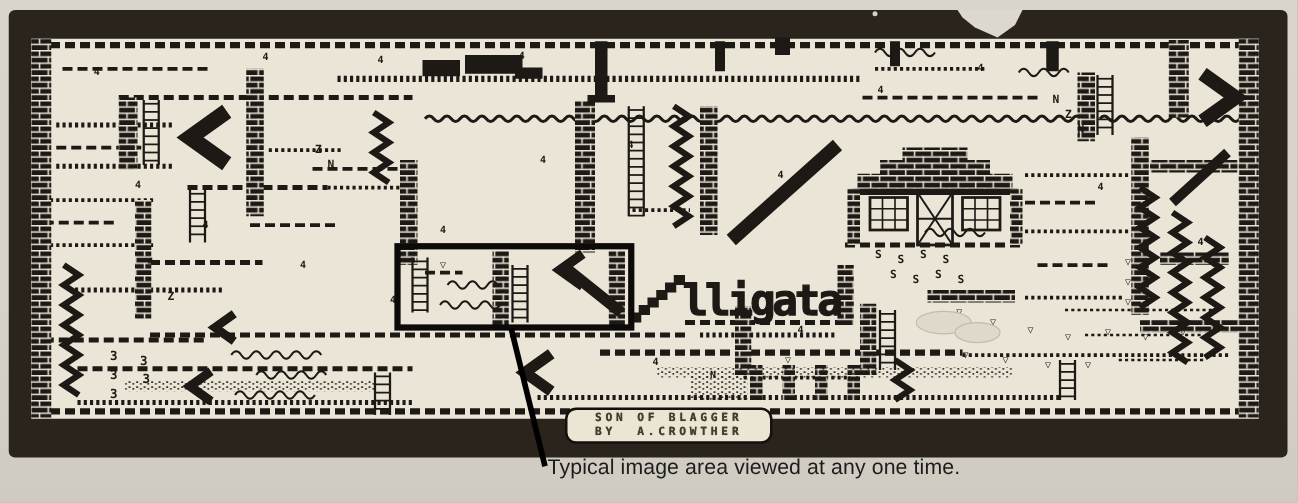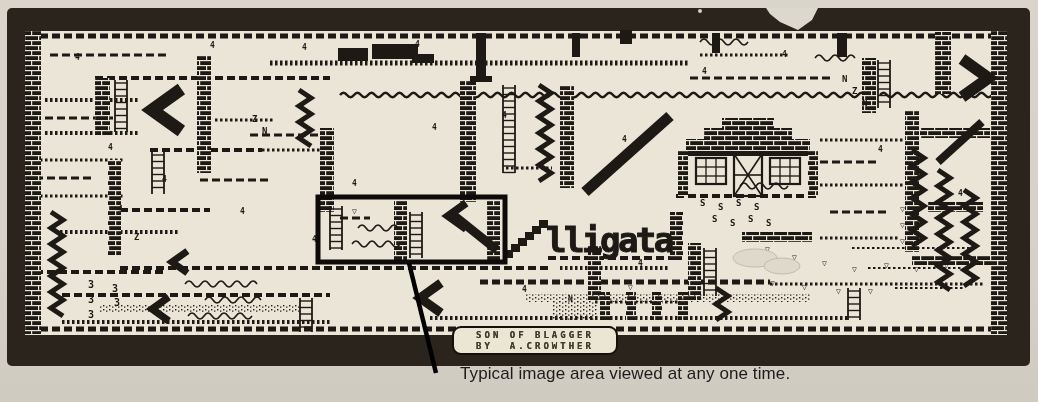--- a/index.html
+++ b/index.html
@@ -17,21 +17,21 @@
     box-sizing:border-box;
   }
   .badge span{
     font-family:"DejaVu Sans Mono", monospace;font-weight:bold;
     font-size:9px;line-height:11px;letter-spacing:3px;color:#433c31;
     white-space:pre;text-shadow:0 0 0.6px #433c31;
   }
   .caption{
     position:absolute;left:438px;top:364px;
     font-family:"Liberation Sans", sans-serif;font-size:17px;color:#1c1c1c;
-    letter-spacing:0.1px;white-space:pre;margin-left:22px;
+    letter-spacing:0.1px;white-space:pre;
   }
   .logo-text{
     font-family:"DejaVu Sans Mono", monospace;font-weight:bold;
     font-size:34px;letter-spacing:-2.5px;fill:#1d1915;stroke:#1d1915;stroke-width:1;
   }
   .map-glyph{font-family:"DejaVu Sans Mono", monospace;font-weight:bold;fill:#1d1915;}
 </style>
 </head>
 <body>
 

